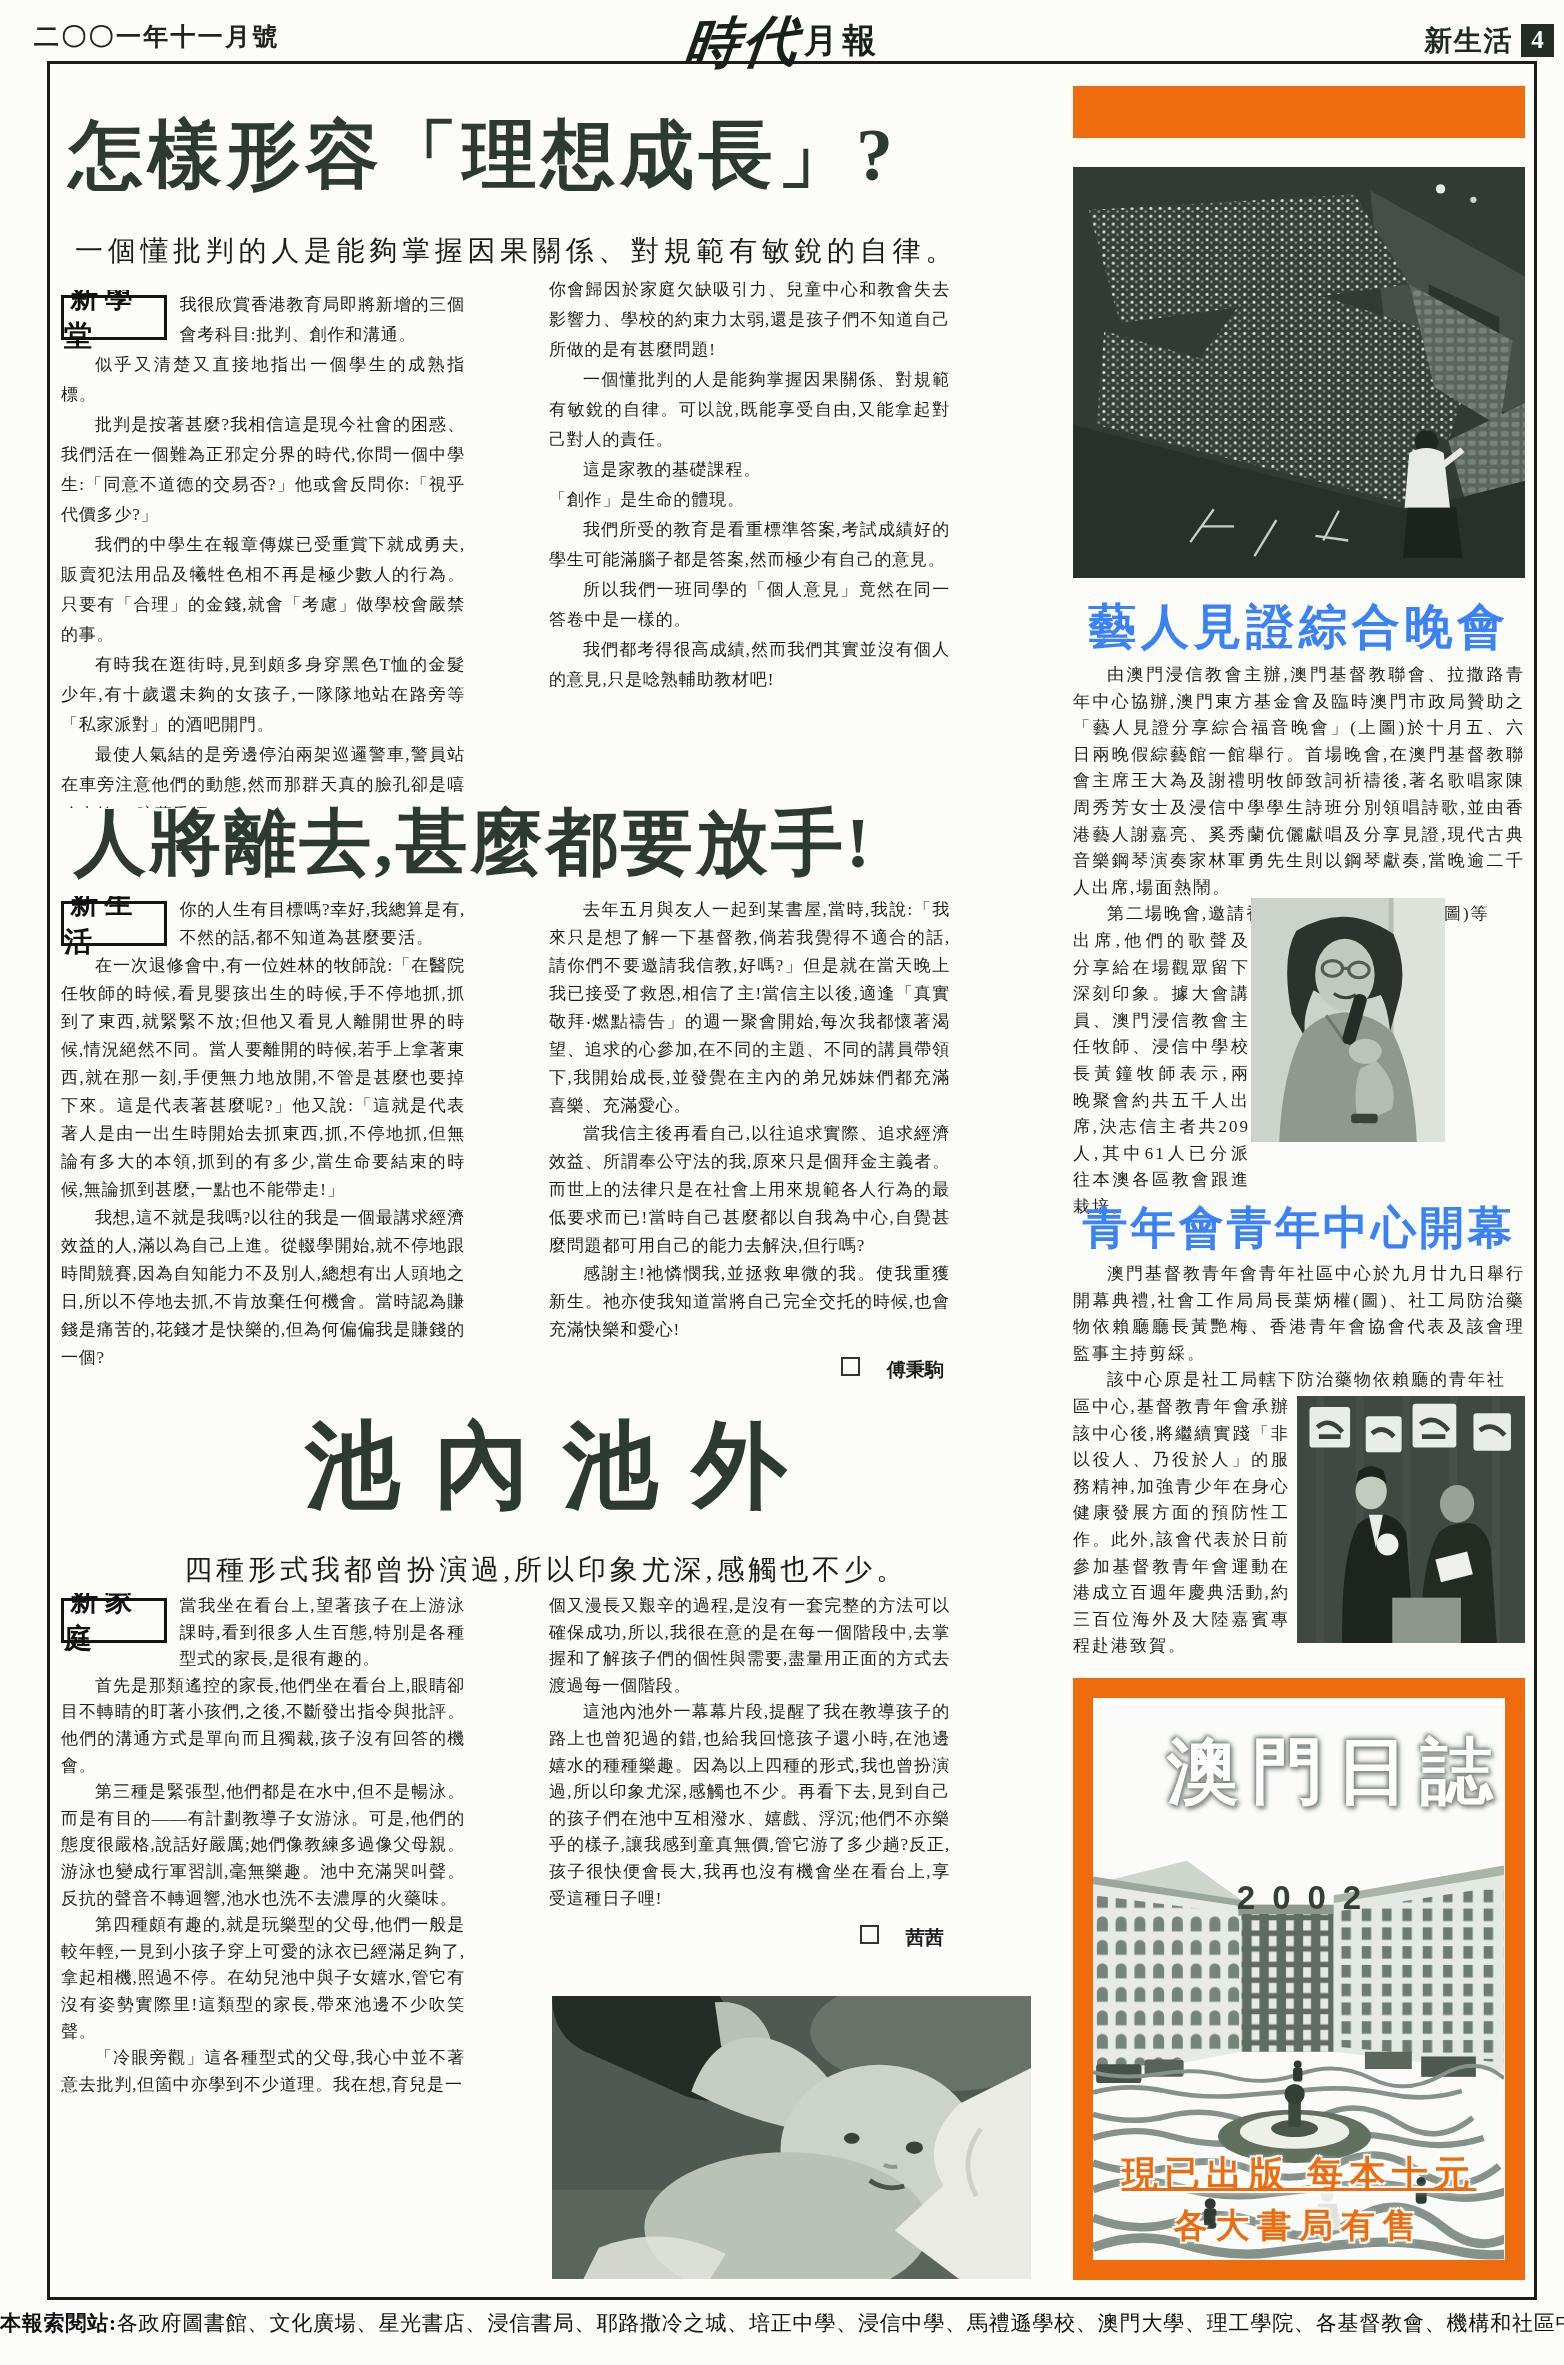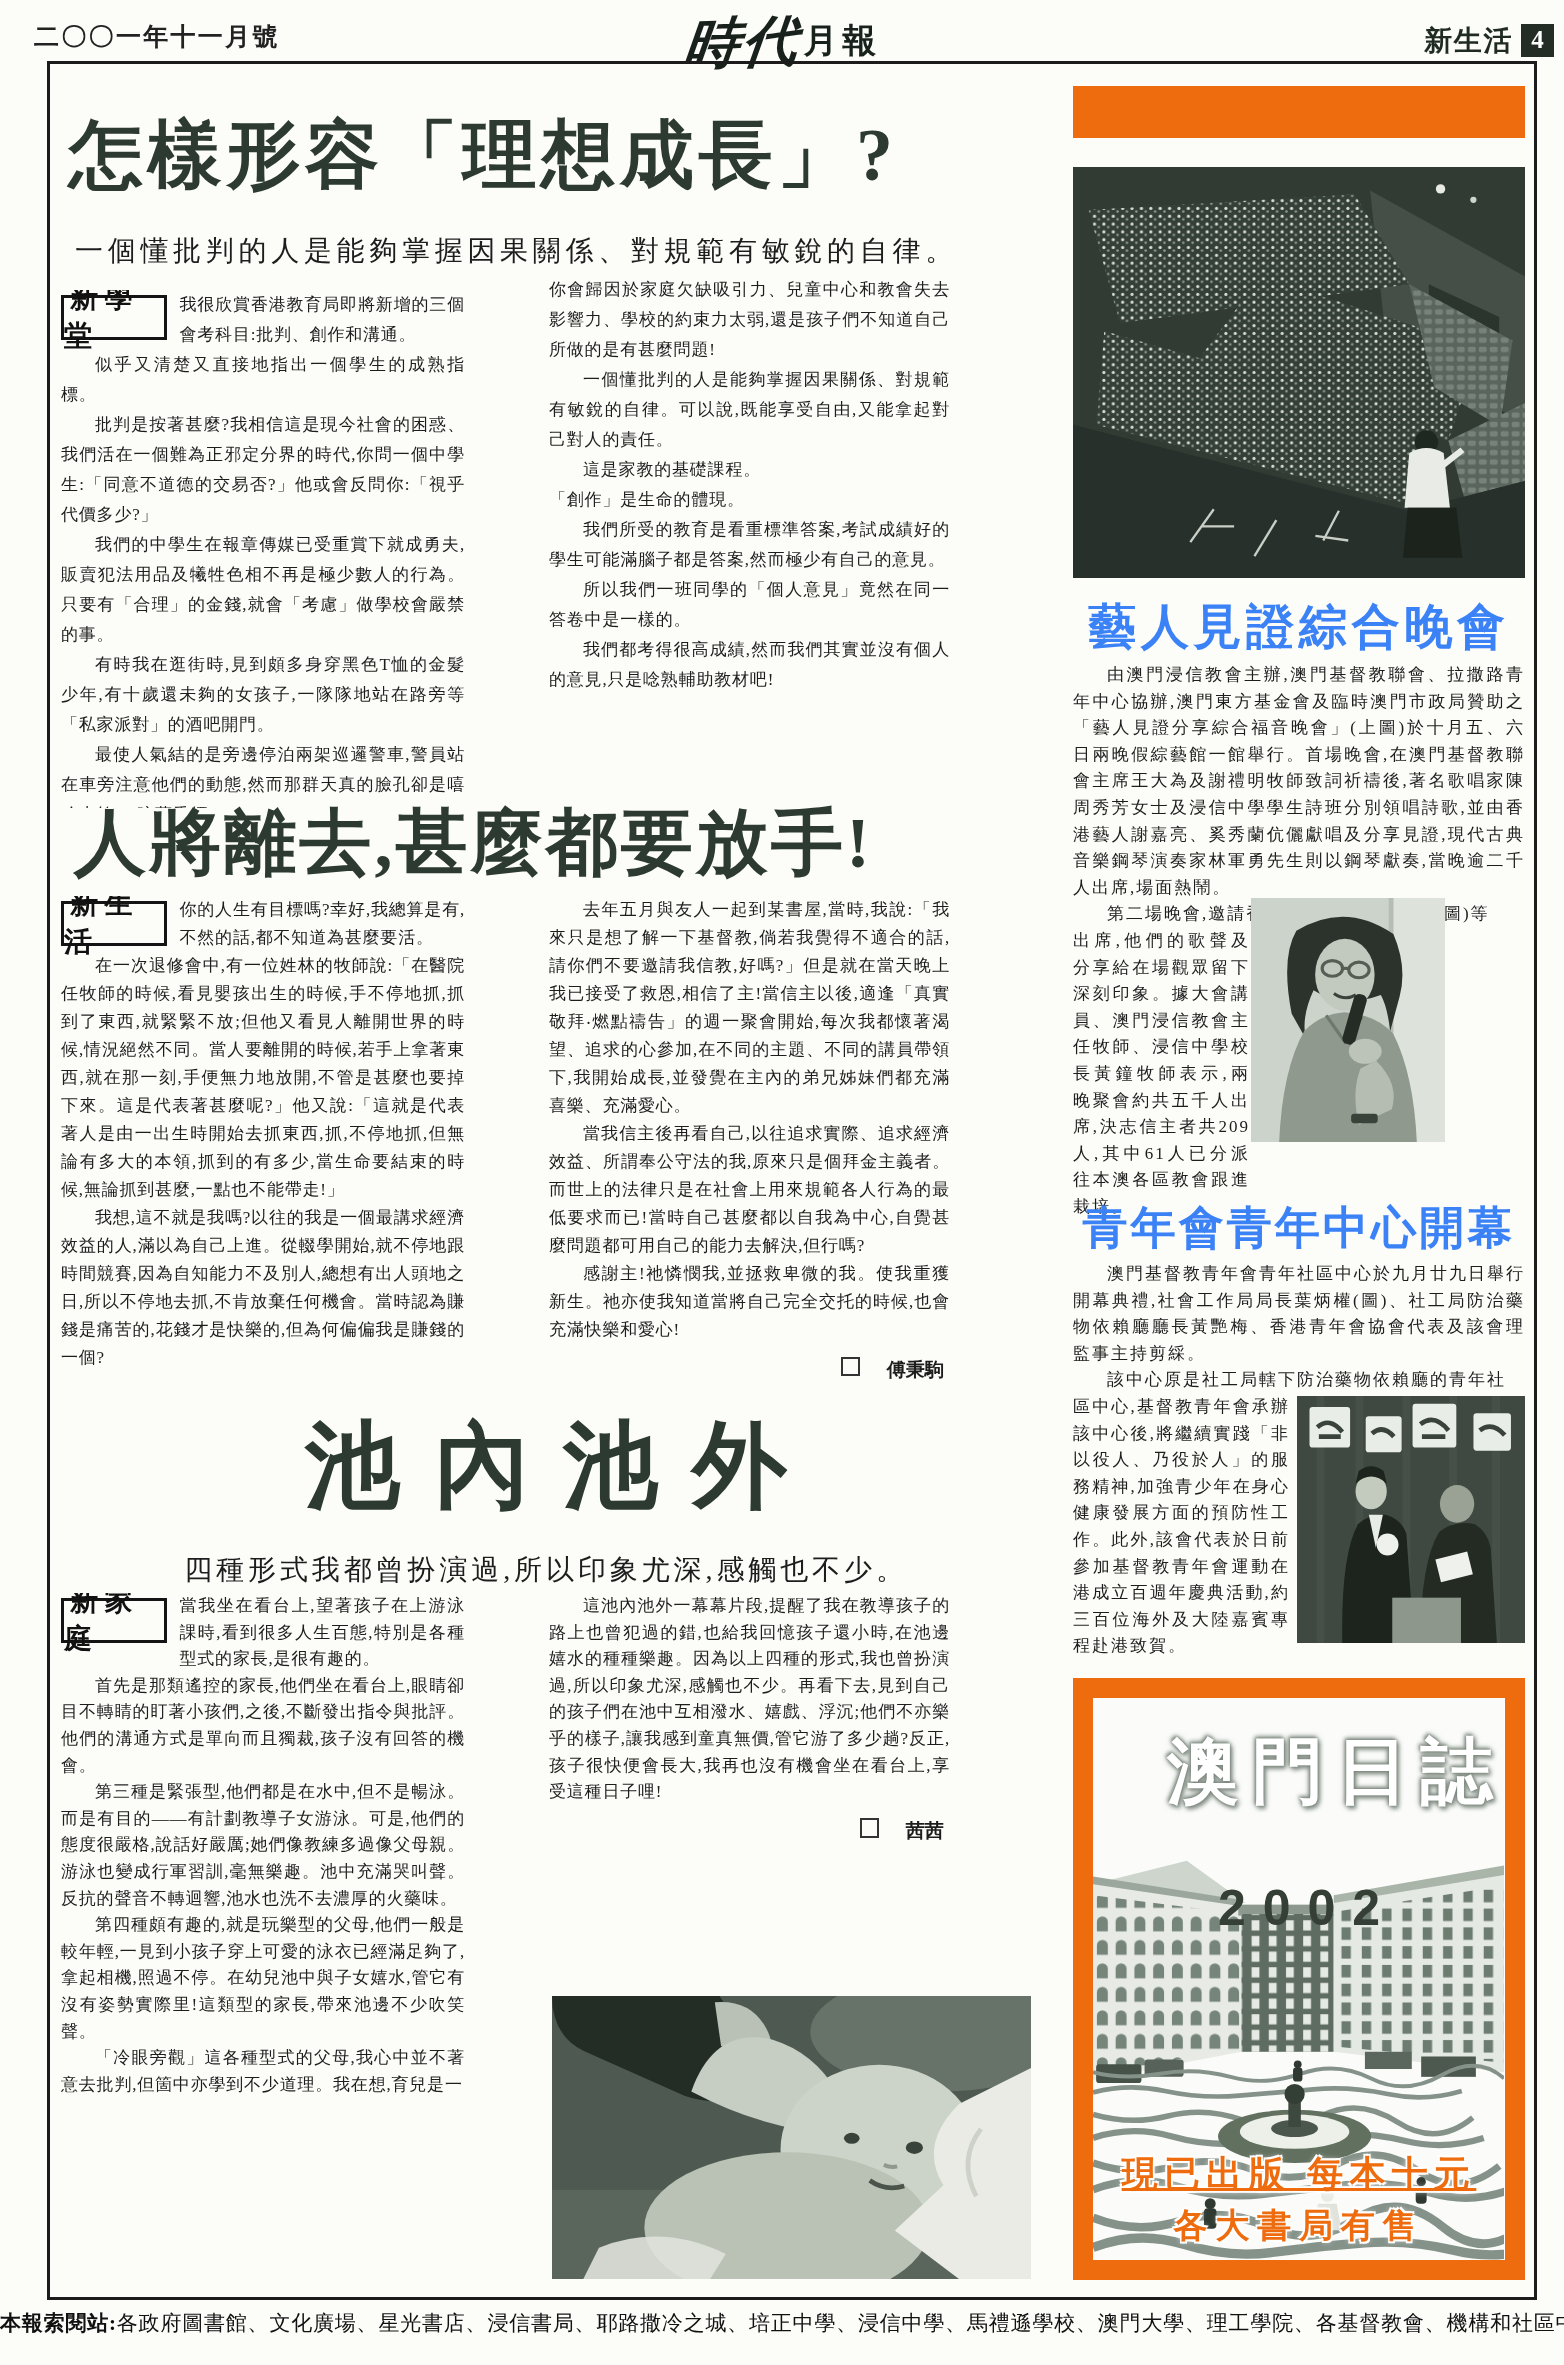--- a/index.html
+++ b/index.html
@@ -51,21 +51,21 @@
   .wrap1 .ph{position:absolute;top:-30px;right:80px;width:194px;height:244px;}
   .wrap2{position:relative;min-height:258px;}
   .wrap2 .narrow{width:217px;}
   .wrap2 .ph{position:absolute;top:1.6px;right:0;width:228px;height:247px;}
   
   #rc-ad{top:1678px;height:602px;border:20.3px solid #ee6c0e;box-sizing:border-box;background:#fff;position:absolute;overflow:hidden;}
   #rc-ad svg{position:absolute;left:0;top:0;}
   .ad-title{position:absolute;left:0;top:26px;width:100%;text-align:right;font-size:72px;font-weight:700;
      letter-spacing:12.5px;text-indent:12.5px;color:#ffffff;
      text-shadow:0 0 3.1px #6d776f,0 0 7.8px #939d94,2.3px 3.1px 4.7px #8a948b,-1.6px -1.6px 3.9px #9aa49b;}
-  .ad-year{position:absolute;left:0;top:181px;width:100%;text-align:center;font-size:50px;font-weight:800;
+  .ad-year{position:absolute;left:0;top:181px;width:100%;text-align:center;font-size:33px;font-weight:800;
      letter-spacing:17px;text-indent:17px;color:#353f36;font-family:"Liberation Sans",sans-serif;}
   .ad-line{position:absolute;left:0;width:100%;text-align:center;font-weight:900;color:#ee6c0e;
      font-family:"Liberation Sans",sans-serif;
      text-shadow:1.6px 1.6px 0 #fff,-1.6px -1.6px 0 #fff,1.6px -1.6px 0 #fff,-1.6px 1.6px 0 #fff,0 0 6.3px #fff;}
   #ad-line1{top:452px;font-size:36px;letter-spacing:6.3px;text-decoration:underline;}
   #ad-line2{top:505px;font-size:34px;letter-spacing:7.8px;}
   
   .footer{position:absolute;left:0;top:2309px;width:1565px;text-align:center;font-size:21px;letter-spacing:0.8px;color:#111;white-space:nowrap;}
   .footer b{font-weight:900;}
   
@@ -132,20 +132,21 @@
 
   <div class="col bt lh34" style="left:61px;top:1593px;width:404px;height:688px;">
     <div class="lbl">新家庭</div>
     <p>當我坐在看台上,望著孩子在上游泳課時,看到很多人生百態,特別是各種型式的家長,是很有趣的。</p>
     <p class="ind">首先是那類遙控的家長,他們坐在看台上,眼睛卻目不轉睛的盯著小孩們,之後,不斷發出指令與批評。他們的溝通方式是單向而且獨裁,孩子沒有回答的機會。</p>
     <p class="ind">第三種是緊張型,他們都是在水中,但不是暢泳。而是有目的——有計劃教導子女游泳。可是,他們的態度很嚴格,說話好嚴厲;她們像教練多過像父母親。游泳也變成行軍習訓,毫無樂趣。池中充滿哭叫聲。反抗的聲音不轉迴響,池水也洗不去濃厚的火藥味。</p>
     <p class="ind">第四種頗有趣的,就是玩樂型的父母,他們一般是較年輕,一見到小孩子穿上可愛的泳衣已經滿足夠了,拿起相機,照過不停。在幼兒池中與子女嬉水,管它有沒有姿勢實際里!這類型的家長,帶來池邊不少吹笑聲。</p>
     <p class="ind">「冷眼旁觀」這各種型式的父母,我心中並不著意去批判,但箇中亦學到不少道理。我在想,育兒是一</p>
   </div>
   <div class="col bt lh34" style="left:549px;top:1593px;width:401px;height:396px;">
+    <p>個又漫長又艱辛的過程,是沒有一套完整的方法可以確保成功,所以,我很在意的是在每一個階段中,去掌握和了解孩子們的個性與需要,盡量用正面的方式去渡過每一個階段。</p>
     <p class="ind">這池內池外一幕幕片段,提醒了我在教導孩子的路上也曾犯過的錯,也給我回憶孩子還小時,在池邊嬉水的種種樂趣。因為以上四種的形式,我也曾扮演過,所以印象尤深,感觸也不少。再看下去,見到自己的孩子們在池中互相潑水、嬉戲、浮沉;他們不亦樂乎的樣子,讓我感到童真無價,管它游了多少趟?反正,孩子很快便會長大,我再也沒有機會坐在看台上,享受這種日子哩!</p>
     <div class="by"><span class="sq"></span><span>茜茜</span></div>
   </div>
 
   <svg class="abs photo" style="left:552px;top:1996px;" width="479" height="283" viewBox="0 0 612 362" preserveAspectRatio="none">
     <rect width="612" height="362" fill="#4e5a51"></rect>
     <ellipse cx="500" cy="46" rx="170" ry="76" fill="#6c786d" opacity="0.85"></ellipse>
     <rect y="248" width="612" height="114" fill="#5a665c"></rect>
     <path d="M0,0 H214 L272,88 Q242,152 170,128 L40,70 Q0,50 0,0 Z" fill="#232c25"></path>
     <path d="M208,8 q46,-4 66,34 q16,30 -8,48 l-50,-26 z" fill="#b9c1b6"></path>

